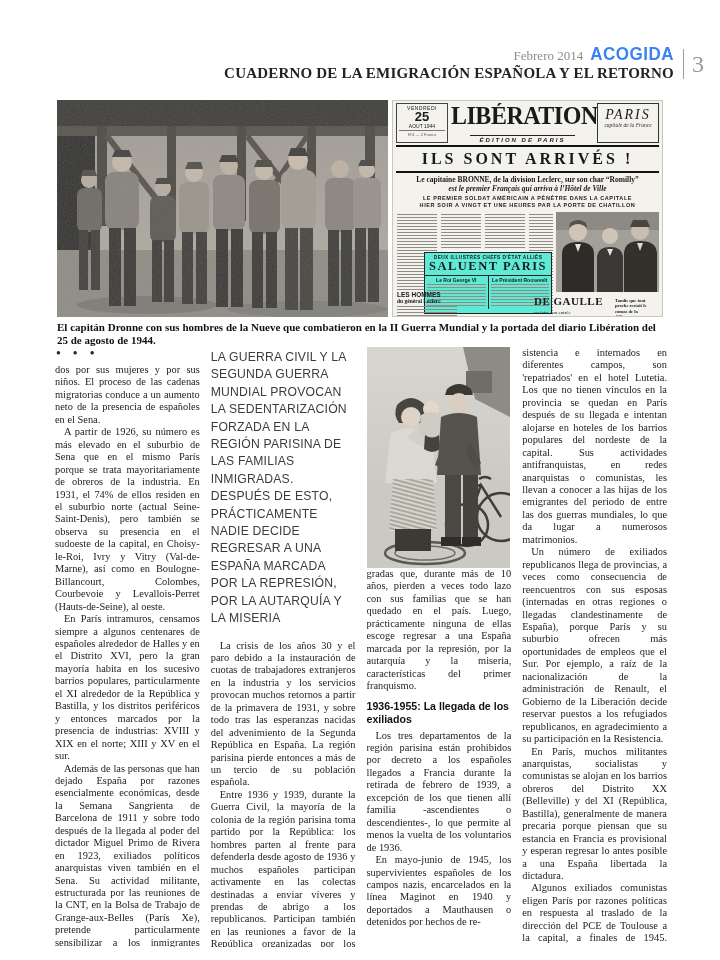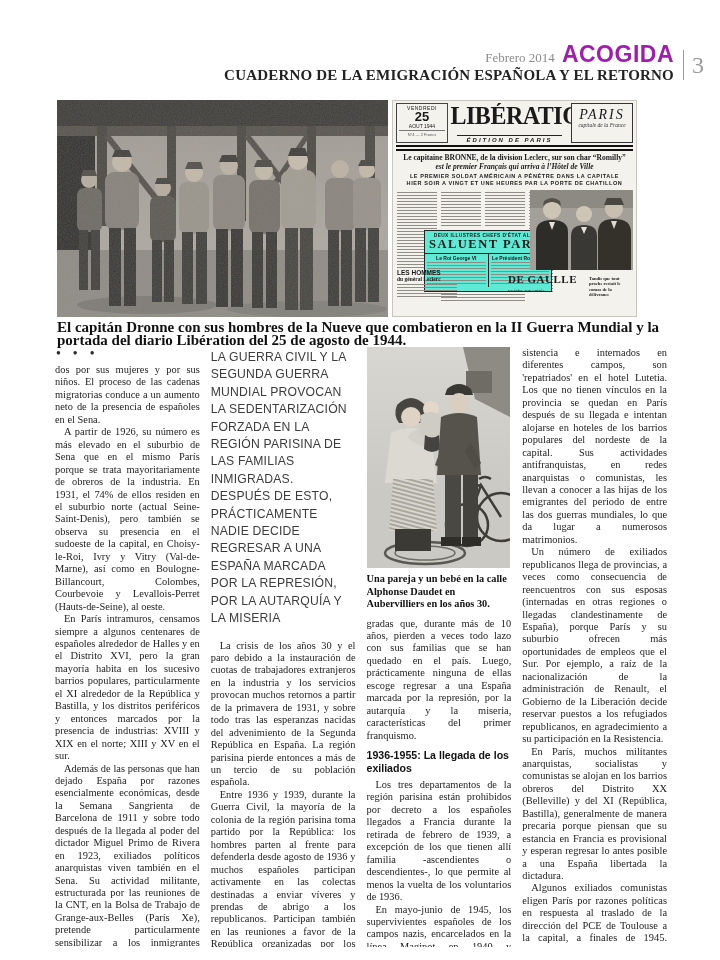--- a/index.html
+++ b/index.html
@@ -4,30 +4,30 @@
 <style>
   html,body{margin:0;padding:0;background:#e8e8e8;}
   .page{position:relative;width:720px;height:960px;margin:0 auto;background:#ffffff;overflow:hidden;
         font-family:"Liberation Serif",serif;color:#1d1d1d;}
 
   
   .hdr{position:absolute;top:46px;right:16px;display:flex;align-items:center;}
   .hdr-text{text-align:right;}
   .hdr-line1{white-space:nowrap;line-height:17px;}
   .hdr-date{font-family:"Liberation Serif",serif;font-size:13px;color:#8b8b8b;margin-right:7px;}
-  .hdr-brand{font-family:"Liberation Sans",sans-serif;font-weight:bold;font-size:23px;letter-spacing:0.5px;color:#a21caf;
+  .hdr-brand{font-family:"Liberation Sans",sans-serif;font-weight:bold;font-size:17px;letter-spacing:0.5px;color:#3b82f6;
              transform:scaleY(1.05);display:inline-block;}
   .hdr-sub{font-family:"Liberation Serif",serif;font-weight:bold;font-size:15px;color:#222;letter-spacing:0.2px;margin-top:1px;white-space:nowrap;}
   .hdr-bar{width:1px;height:30px;background:#9a9a9a;margin:0 8px 0 9px;}
   .hdr-page{font-family:"Liberation Serif",serif;font-size:24px;color:#9a9a9a;}
 
   
   .hero{position:absolute;left:57px;top:100px;width:606px;height:217px;display:flex;gap:4px;}
   .photo-soldiers{width:331px;height:217px;flex:none;overflow:hidden;background:#8c8c8c;}
-  .newspaper{width:245px;height:217px;flex:none;background:#f4f2ed;border:1px solid #c9c6bf;box-sizing:border-box;
+  .newspaper{width:271px;height:217px;flex:none;background:#f4f2ed;border:1px solid #c9c6bf;box-sizing:border-box;
              padding:2px 3px;overflow:hidden;color:#1a1a1a;}
 
   .np-row1{display:flex;align-items:stretch;height:40px;}
   .np-datebox{width:46px;flex:none;border:1px solid #444;padding:1px 2px;text-align:center;
               font-family:"Liberation Sans",sans-serif;}
   .np-db1{font-size:5px;letter-spacing:0.5px;}
   .np-db2{font-size:13px;font-weight:bold;line-height:12px;}
   .np-db3{font-size:5px;}
   .np-db4{font-size:4px;color:#555;border-top:1px solid #777;margin-top:1px;padding-top:1px;}
   .np-masthead{flex:1;text-align:center;overflow:hidden;}
@@ -64,21 +64,21 @@
   .np-lh-fill{height:14px;margin-top:2px;background:repeating-linear-gradient(to bottom,#8f8c85 0 1px,transparent 1px 3px);}
   .photo-threemen{position:absolute;right:0;top:0;width:103px;height:80px;overflow:hidden;background:#9b9b9b;}
   .np-degaulle{position:absolute;right:56px;top:84px;font-family:"Liberation Serif",serif;font-weight:bold;
                font-size:11px;line-height:11px;letter-spacing:0.5px;}
   .np-dg-sub{font-family:"Liberation Serif",serif;font-weight:normal;font-size:5px;letter-spacing:0;}
   .np-tandis{position:absolute;right:0;top:86px;width:44px;font-family:"Liberation Serif",serif;
              font-weight:bold;font-size:4.6px;line-height:5.4px;color:#222;}
 
   
   .hero-caption{position:absolute;left:57px;top:321px;width:606px;margin:0;
-                font-family:"Liberation Serif",serif;font-weight:bold;font-size:15px;line-height:13px;color:#111;}
+                font-family:"Liberation Serif",serif;font-weight:bold;font-size:11px;line-height:13px;color:#111;}
 
   
   .columns{position:absolute;left:55px;top:347px;width:612px;height:600px;display:flex;gap:11px;}
   .col{flex:1;min-width:0;height:600px;overflow:hidden;}
   .col p{margin:0;font-size:10.4px;line-height:12.45px;text-align:justify;color:#1c1c1c;text-indent:9px;}
   .col p.noindent{text-indent:0;}
   .dots{font-size:8px;letter-spacing:5px;color:#2a2a2a;line-height:10px;margin:1px 0 6px 1px;}
   .pullquote{font-family:"Liberation Sans",sans-serif;font-size:12.2px;line-height:17.4px;color:#3c3c3c;
              letter-spacing:0.2px;margin:2px 0 12px 0;}
   .photo-couple{width:143px;height:221px;overflow:hidden;background:#c9c9c9;}
@@ -215,20 +215,21 @@
         <div class="np-masthead">
           <div class="np-title">LIBÉRATION</div>
           <div class="np-edition">ÉDITION DE PARIS</div>
         </div>
         <div class="np-parisbox">
           <div class="np-paris">PARIS</div>
           <div class="np-paris-sub">capitale de la France</div>
         </div>
       </div>
       <div class="np-rule"></div>
+      <div class="np-headline">ILS SONT ARRIVÉS !</div>
       <div class="np-rule"></div>
       <div class="np-deck">
         <div class="np-deck1">Le capitaine BRONNE, de la division Leclerc, sur son char “Romilly”</div>
         <div class="np-deck2">est le premier Français qui arriva à l’Hôtel de Ville</div>
       </div>
       <div class="np-kicker">
         <div>LE PREMIER SOLDAT AMÉRICAIN A PÉNÉTRE DANS LA CAPITALE</div>
         <div>HIER SOIR A VINGT ET UNE HEURES PAR LA PORTE DE CHATILLON</div>
       </div>
       <div class="np-body">
@@ -351,21 +352,20 @@
             <path d="M74 70 q18 -8 36 0 l4 58 h-44 z" fill="#56534c"></path>
             <path d="M76 96 l-8 22 l8 4 l8 -20z" fill="#56534c"></path>
             <path d="M104 96 l10 20 l-6 6 l-10 -18z" fill="#504d47"></path>
             <rect x="78" y="128" width="16" height="64" fill="#4a4842"></rect>
             <rect x="96" y="128" width="15" height="64" fill="#44423c"></rect>
             <rect x="74" y="190" width="20" height="9" fill="#2f2d29"></rect>
             <rect x="95" y="190" width="19" height="9" fill="#2f2d29"></rect>
           </g>
         </svg>
       </div>
-      <div class="couple-caption">Una pareja y un bebé en la calle Alphonse Daudet en Aubervilliers en los años 30.</div>
       <p class="noindent">gradas que, durante más de 10 años, pierden a veces todo lazo con sus familias que se han quedado en el país. Luego, prácticamente ninguna de ellas escoge regresar a una España marcada por la represión, por la autarquía y la miseria, características del primer franquismo.</p>
       <div class="subhead">1936-1955: La llegada de los exiliados</div>
       <p>Los tres departamentos de la región parisina están prohibidos por decreto a los españoles llegados a Francia durante la retirada de febrero de 1939, a excepción de los que tienen allí familia -ascendientes o descendientes-, lo que permite al menos la vuelta de los voluntarios de 1936.</p>
       <p>En mayo-junio de 1945, los supervivientes españoles de los campos nazis, encarcelados en la línea Maginot en 1940 y deportados a Mauthausen o detenidos por hechos de re-</p>
     </div>
 
     <div class="col">
       <p class="noindent">sistencia e internados en diferentes campos, son 'repatriados' en el hotel Lutetia. Los que no tienen vínculos en la provincia se quedan en París después de su llegada e intentan alojarse en hoteles de los barrios populares del nordeste de la capital. Sus actividades antifranquistas, en redes anarquistas o comunistas, les llevan a conocer a las hijas de los emigrantes del periodo de entre las dos guerras mundiales, lo que da lugar a numerosos matrimonios.</p>
       <p>Un número de exiliados republicanos llega de provincias, a veces como consecuencia de reencuentros con sus esposas (internadas en otras regiones o llegadas clandestinamente de España), porque París y su suburbio ofrecen más oportunidades de empleos que el Sur. Por ejemplo, a raíz de la nacionalización de la administración de Renault, el Gobierno de la Liberación decide reservar puestos a los refugiados republicanos, en agradecimiento a su participación en la Resistencia.</p>
       <p>En París, muchos militantes anarquistas, socialistas y comunistas se alojan en los barrios obreros del Distrito XX (Belleville) y del XI (República, Bastilla), generalmente de manera precaria porque piensan que su estancia en Francia es provisional y esperan regresar lo antes posible a una España libertada la dictadura.</p>

